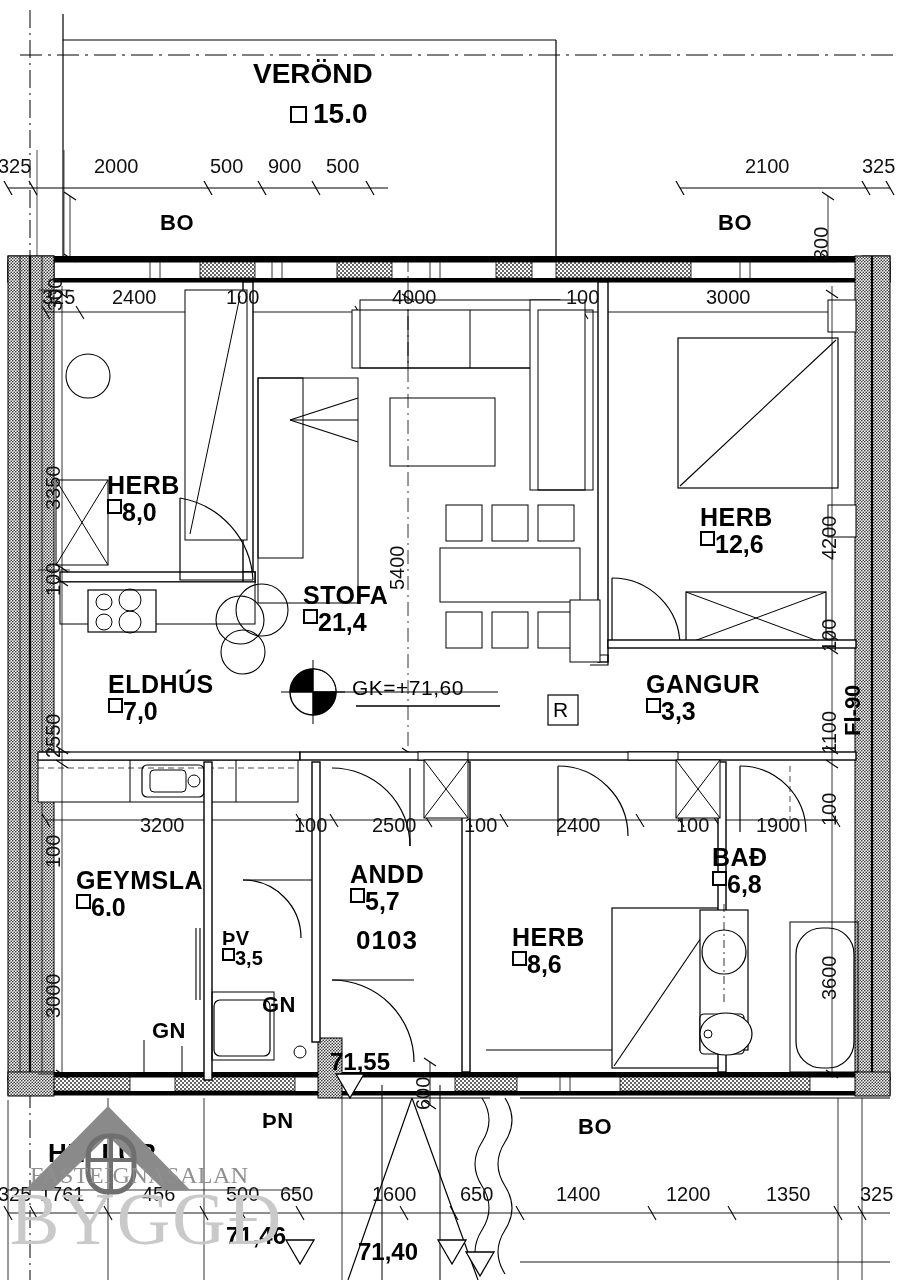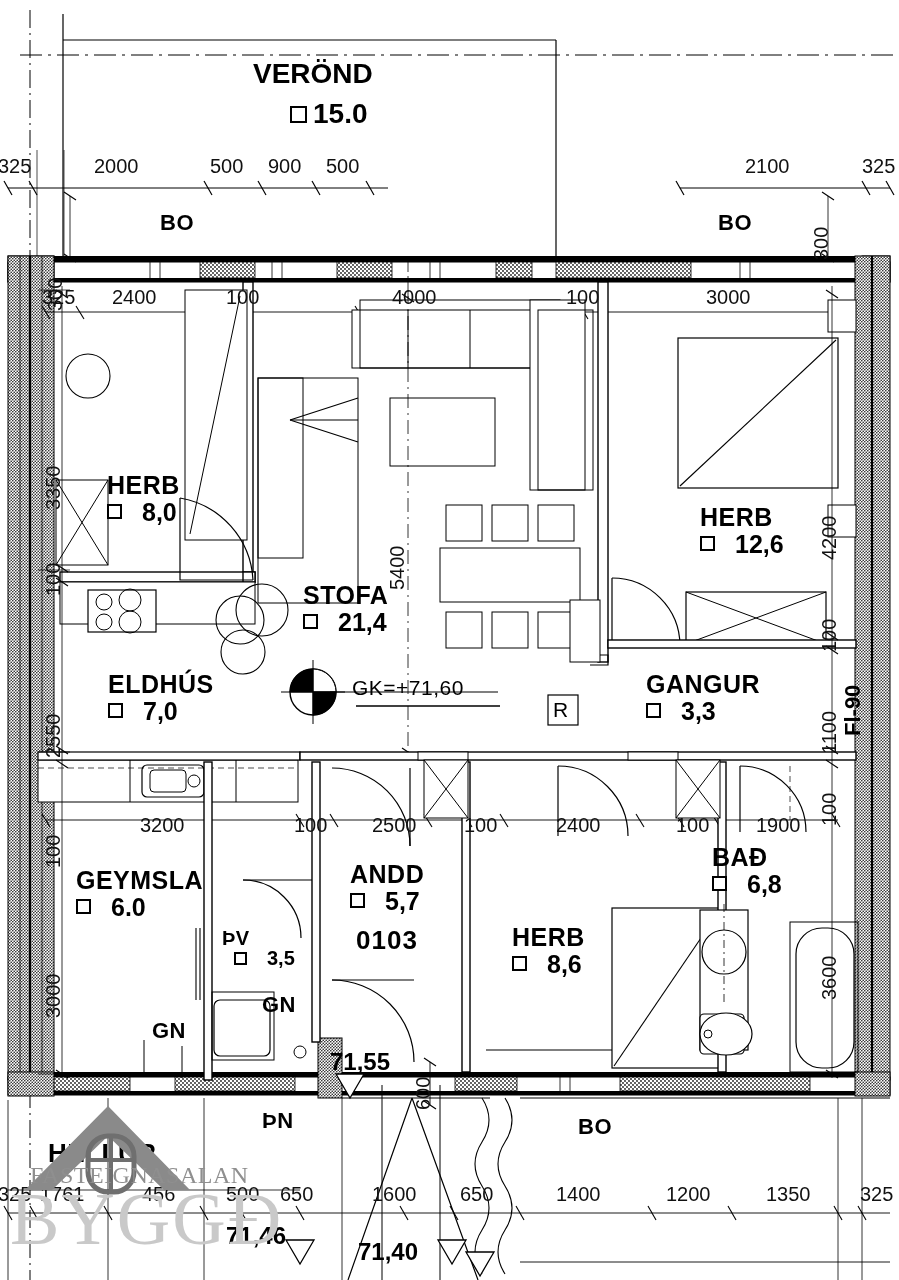--- a/index.html
+++ b/index.html
@@ -9,26 +9,26 @@
     font-family:"Liberation Sans", sans-serif; color:#000;
   }
   #plan { position:absolute; inset:0; }
   #plan svg { position:absolute; left:0; top:0; }
 
   .lbl { position:absolute; white-space:nowrap; font-family:"Liberation Sans", sans-serif; }
 
   
   .room { text-align:left; }
   .room .rname { font-size:25px; font-weight:700; letter-spacing:0.5px; line-height:1.02; }
-  .room .rarea { font-size:25px; font-weight:700; line-height:1.05; display:flex; align-items:center; gap:20px; }
+  .room .rarea { font-size:25px; font-weight:700; line-height:1.05; display:flex; align-items:flex-start; gap:0; }
   .room .rarea .sq {
     display:inline-block; width:15px; height:15px; border:2px solid #000; background:#fff;
   }
   .room.small .rname { font-size:20px; }
-  .room.small .rarea { font-size:20px;margin-left:12px; }
+  .room.small .rarea { font-size:20px; }
   .room.small .rarea .sq { width:13px; height:13px; border-width:2px; }
 
   
   .bold { font-size:22px; font-weight:700; }
   .unit { font-size:26px; font-weight:700; letter-spacing:1px; }
 
   
   .dim {
     font-size:20px; font-weight:400; color:#111;
     font-family:"Liberation Sans", sans-serif;

